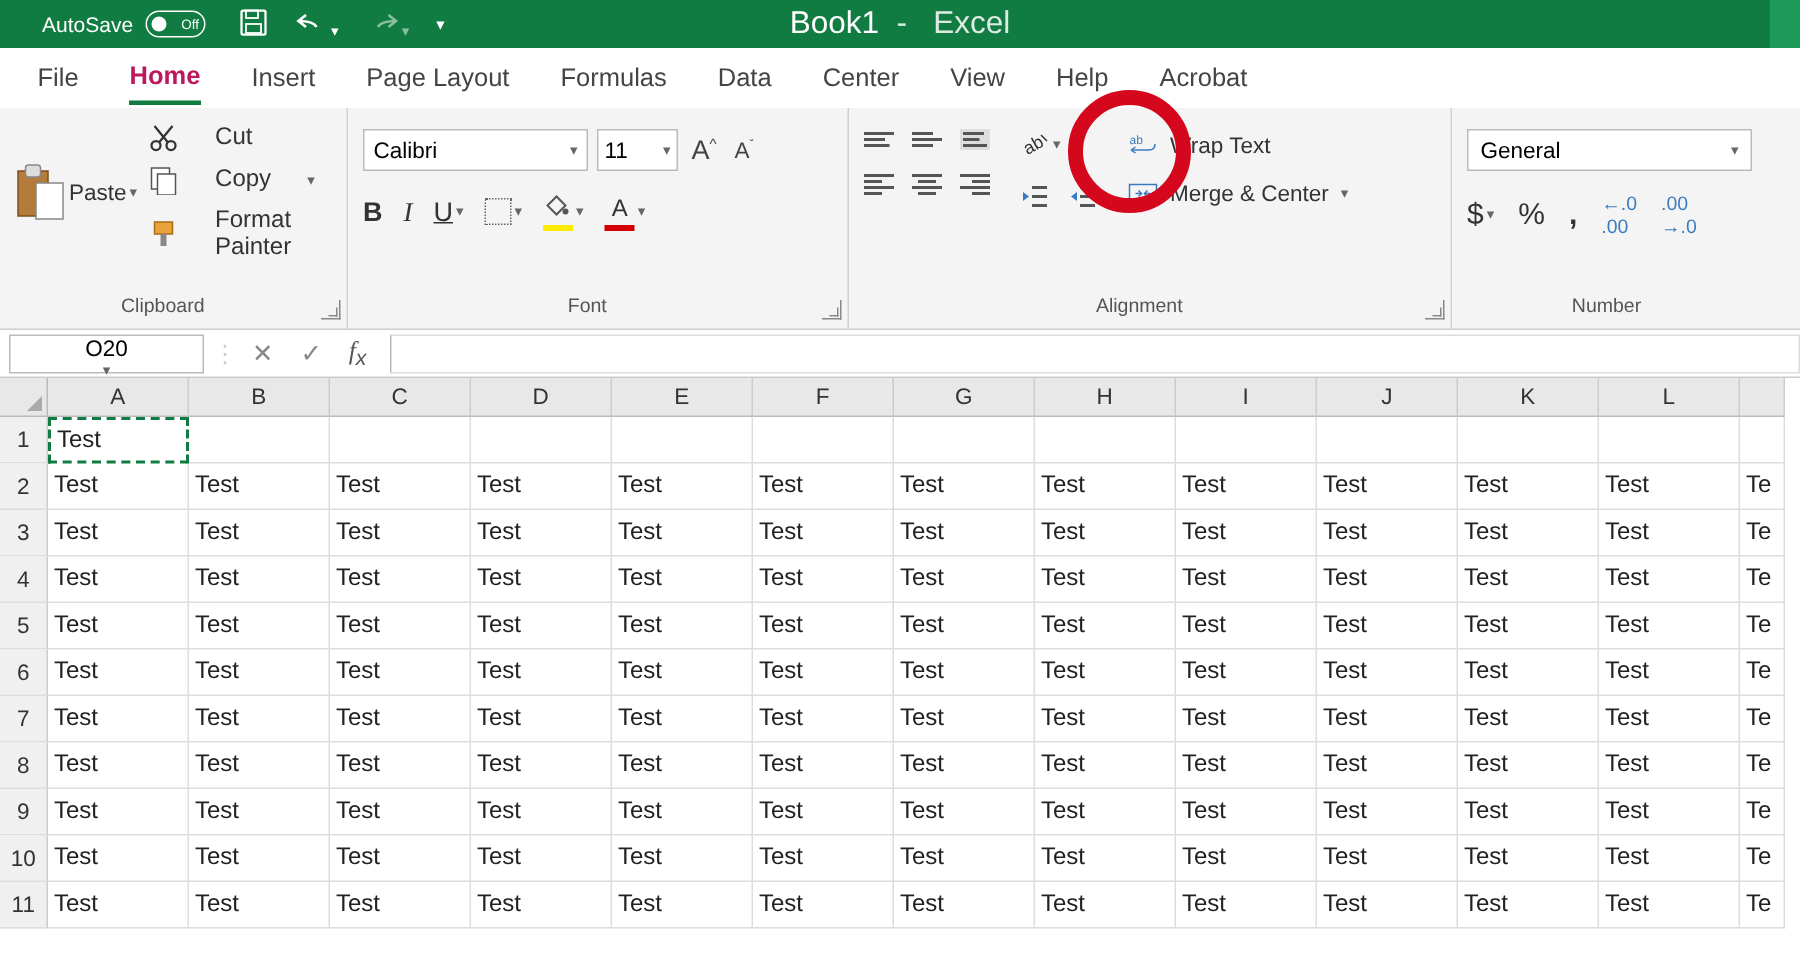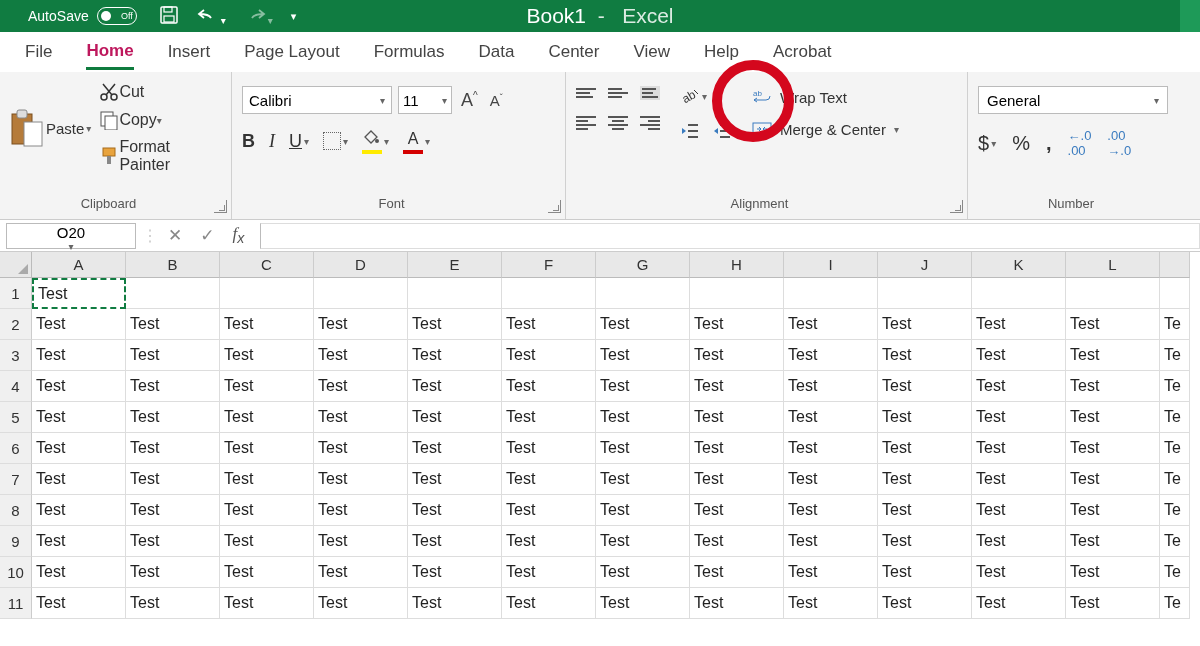--- a/index.html
+++ b/index.html
@@ -29,21 +29,21 @@
   .group-label { font-size: 13px; color:#555; text-align:center; padding-bottom:4px; position:absolute; bottom:4px; left:0; right:14px;}
   .dlg-launcher { position:absolute; right:4px; bottom:6px; width:13px; height:13px; border:1px solid #888; border-top:none; border-left:none;}
   .dlg-launcher::after{content:'';position:absolute;right:1px;bottom:1px;width:5px;height:5px;border-right:1px solid #888;border-bottom:1px solid #888;}
 
   
   .clipboard-body { display:flex; gap:8px; }
   .paste-col { display:flex; flex-direction:row; align-items:center; gap:2px; padding-top:4px;}
   .paste-col .paste-icon { width:34px; height:40px; }
   .paste-col .lbl { font-size:15px; color:#333;}
   .clip-right { display:flex; flex-direction:column; gap:8px; padding-top:4px;}
-  .clip-row { display:flex; align-items:center; gap:0; font-size:16px; color:#333; cursor:pointer;}
+  .clip-row { display:flex; align-items:center; gap:24px; font-size:16px; color:#333; cursor:pointer;}
   .clip-row svg{flex-shrink:0;}
 
   
   .font-body { display:flex; flex-direction:column; gap:14px; padding-top:8px;}
   .font-row1 { display:flex; gap:6px; align-items:center;}
   .font-name { width:150px; height:28px; border:1px solid #bbb; background:#fff; display:flex; align-items:center; justify-content:space-between; padding:0 6px; font-size:15px;}
   .font-size { width:54px; height:28px; border:1px solid #bbb; background:#fff; display:flex; align-items:center; justify-content:space-between; padding:0 4px; font-size:15px;}
   .fsbtn { font-size:18px; color:#444; cursor:pointer; padding:0 3px; position:relative;}
   .font-row2 { display:flex; gap:14px; align-items:center; font-size:18px; color:#333;}
   .font-row2 .b{font-weight:bold;} .font-row2 .i{font-style:italic;font-family:serif;} .font-row2 .u{text-decoration:underline;}

